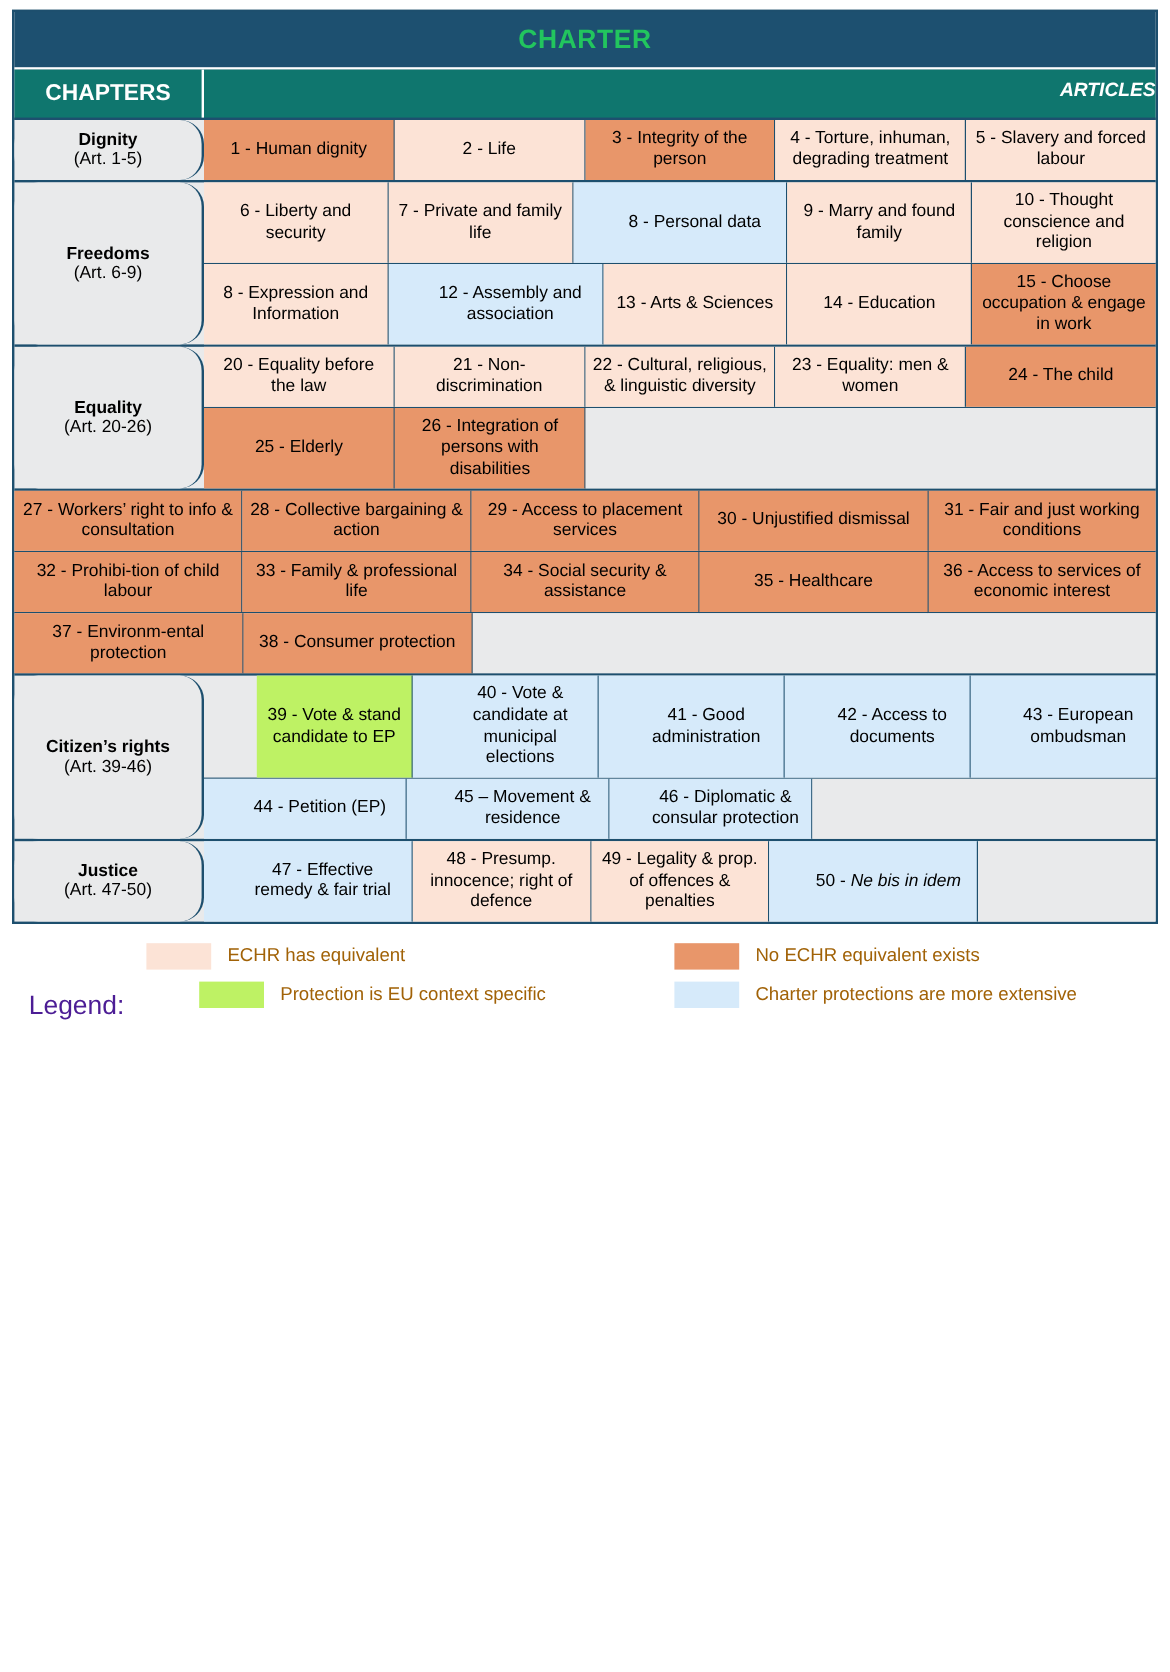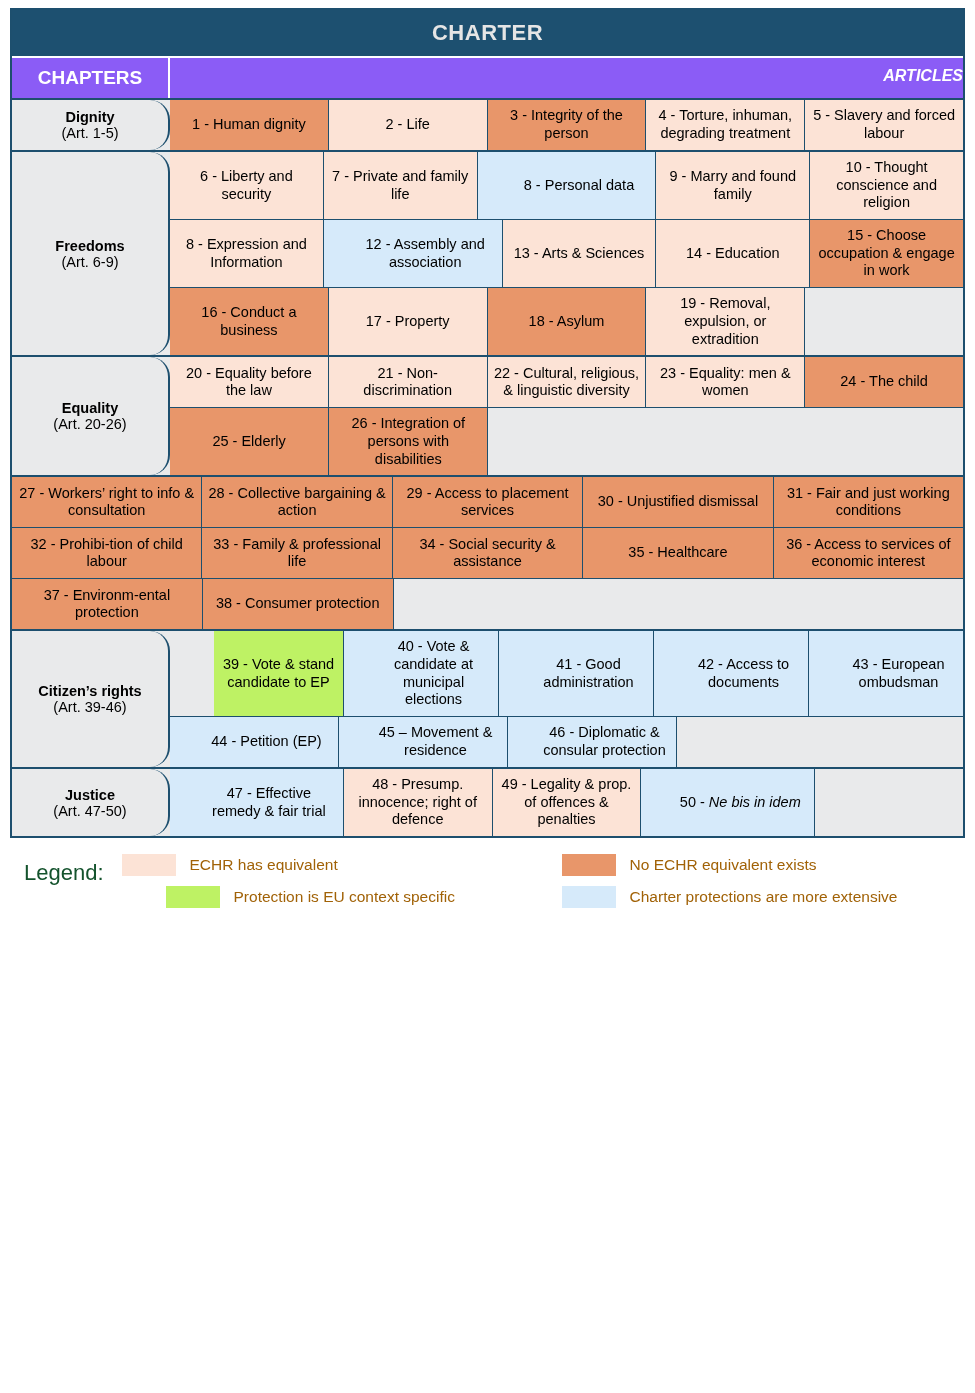--- a/index.html
+++ b/index.html
@@ -16,31 +16,31 @@
     background: #ffffff;
     padding: 8px 10px 0 10px;
   }
   .chart {
     border: 2px solid #1d4f6e;
     width: 955px;
     background: #e9eaeb;
   }
   .title-bar {
     background: #1d5070;
-    color: #e5e5e5;
+    color: #22c55e;
     text-align: center;
     font-size: 22px;
     font-weight: bold;
     letter-spacing: 0.5px;
     padding: 10px 0 10px 0;
     border-bottom: 2px solid #ffffff;
   }
   .header-row {
     display: flex;
-    background: #8b5cf6;
+    background: #0f766e;
     border-bottom: 2px solid #1d4f6e;
   }
   .header-chapters {
     width: 158px;
     flex: 0 0 158px;
     color: #ffffff;
     font-size: 19px;
     font-weight: bold;
     text-align: center;
     padding: 9px 0 9px 0;
@@ -102,23 +102,24 @@
   .cell em { font-style: italic; }
 
   .legend {
     margin-top: 14px;
     display: flex;
     align-items: flex-start;
     padding: 2px 2px 0 14px;
   }
   .legend-title {
     font-size: 22px;
-    color: #14532d;
+    color: #4c1d95;
     margin-right: 18px;
     padding-top: 6px;
+    margin-top: 33px;
   }
   .legend-grid {
     display: grid;
     grid-template-columns: 440px 400px;
     grid-row-gap: 10px;
     align-items: center;
   }
   .legend-item { display: flex; align-items: center; }
   .swatch {
     width: 54px;
@@ -171,27 +172,20 @@
               <div class="cell c-echr">9 - Marry and found family</div>
               <div class="cell c-echr">10 - Thought conscience and religion</div>
             </div>
             <div class="row">
               <div class="cell c-echr">8 - Expression and Information</div>
               <div class="cell c-ext">12 - Assembly and association</div>
               <div class="cell c-echr">13 - Arts &amp; Sciences</div>
               <div class="cell c-echr">14 - Education</div>
               <div class="cell c-noechr">15 - Choose occupation &amp; engage in work</div>
             </div>
-            <div class="row">
-              <div class="cell c-noechr">16 - Conduct a business</div>
-              <div class="cell c-echr">17 - Property</div>
-              <div class="cell c-noechr">18 - Asylum</div>
-              <div class="cell c-echr">19 - Removal, expulsion, or extradition</div>
-              <div class="cell empty"></div>
-            </div>
           </div>
         </div>
         <div class="chapter-block">
           <div class="chapter-label">
             <div class="name">Equality</div>
             <div class="range">(Art. 20-26)</div>
           </div>
           <div class="rows">
             <div class="row">
               <div class="cell c-echr">20 - Equality before the law</div>

